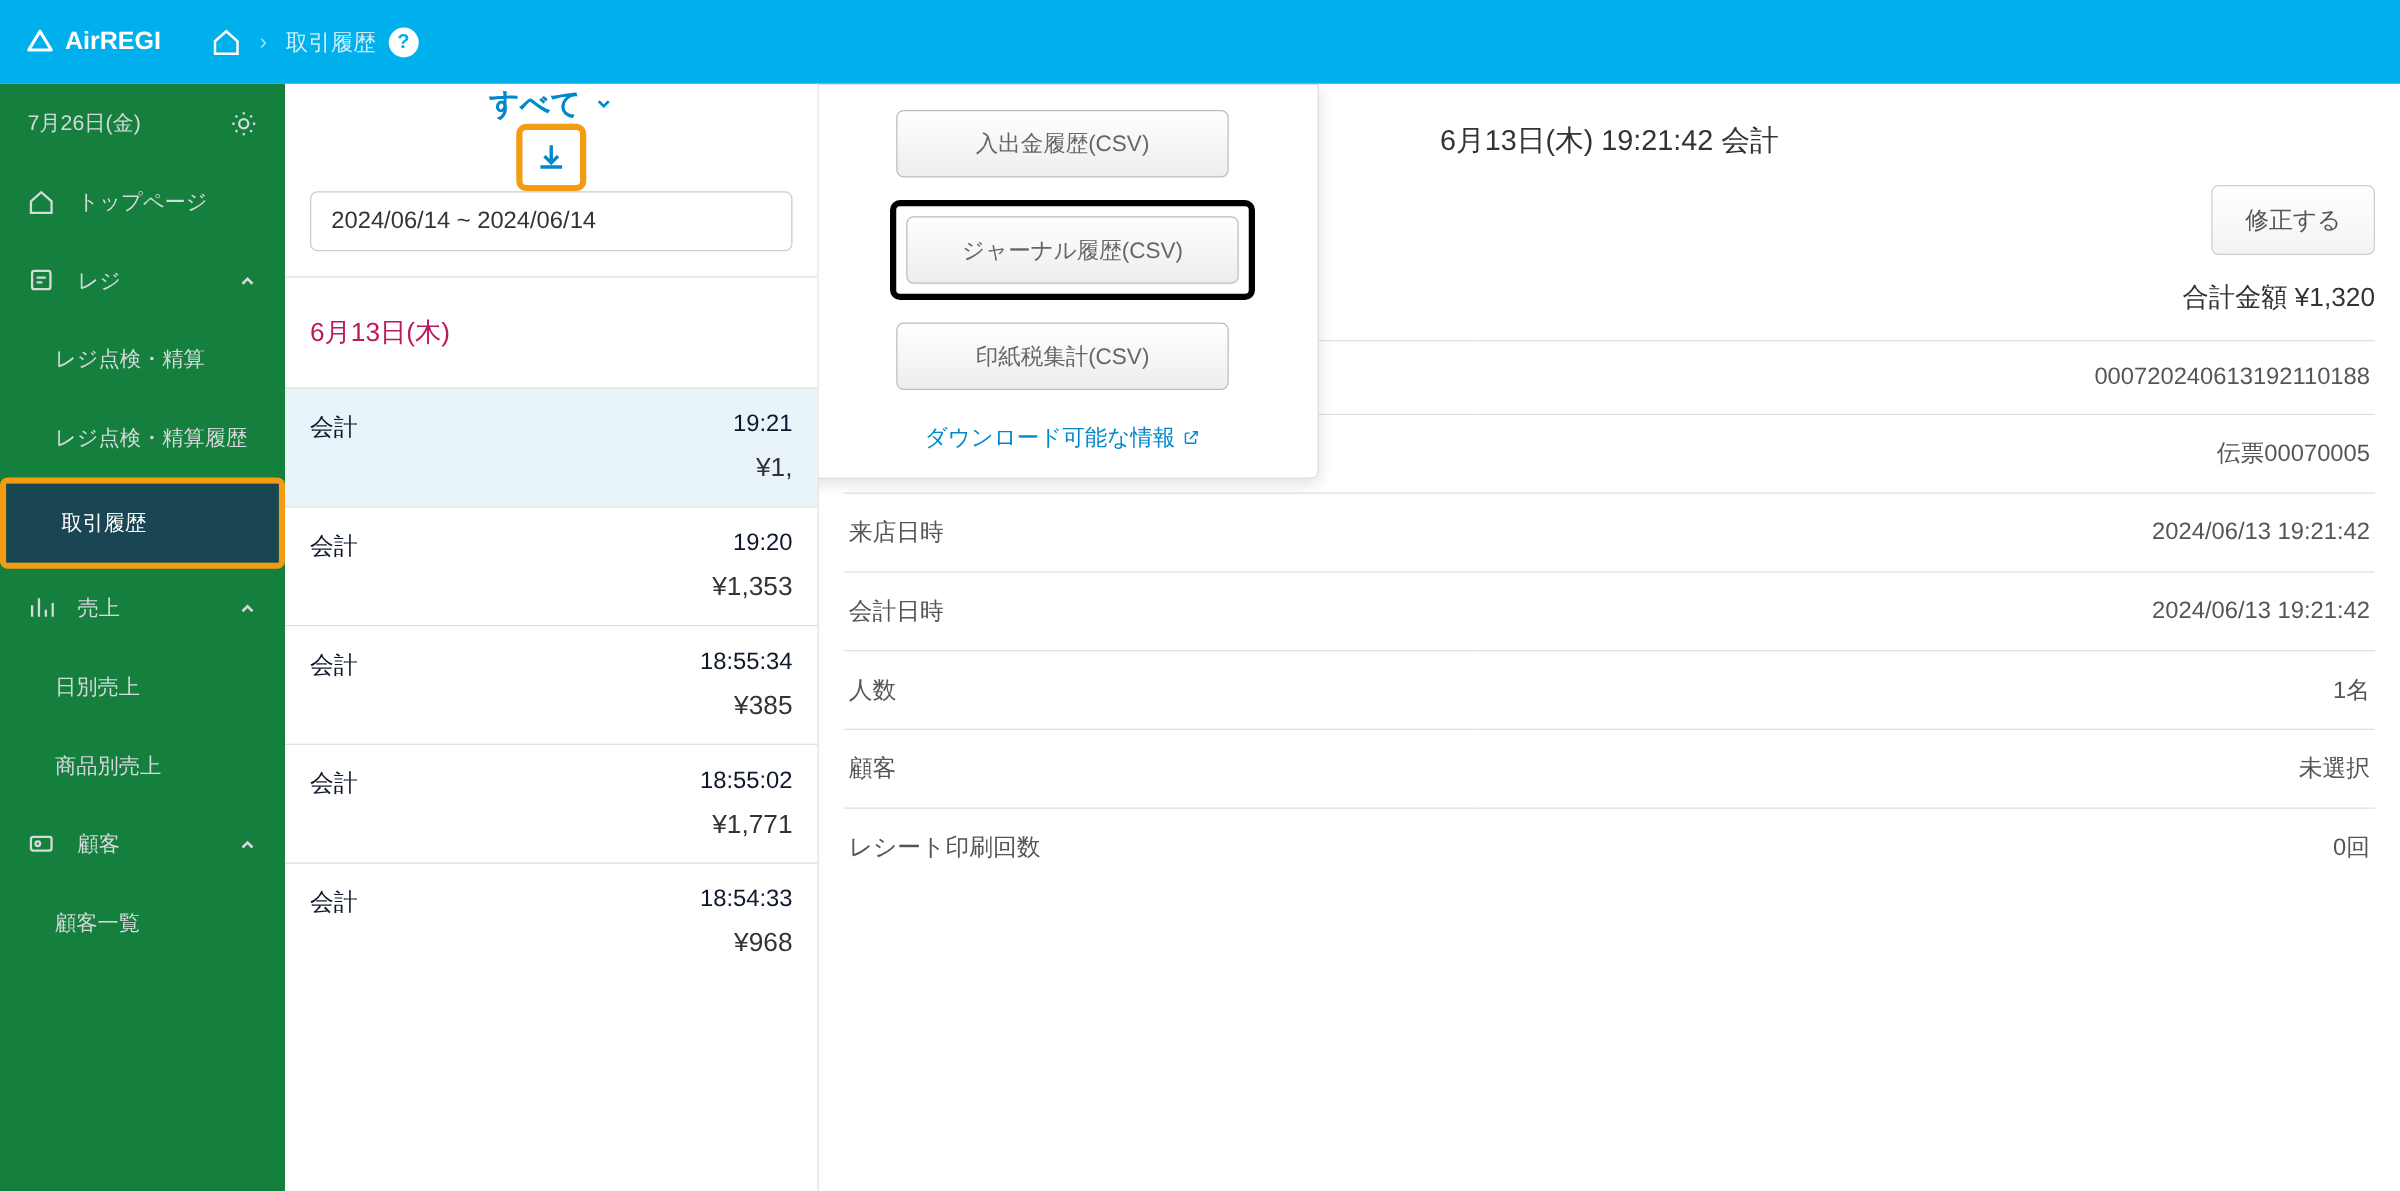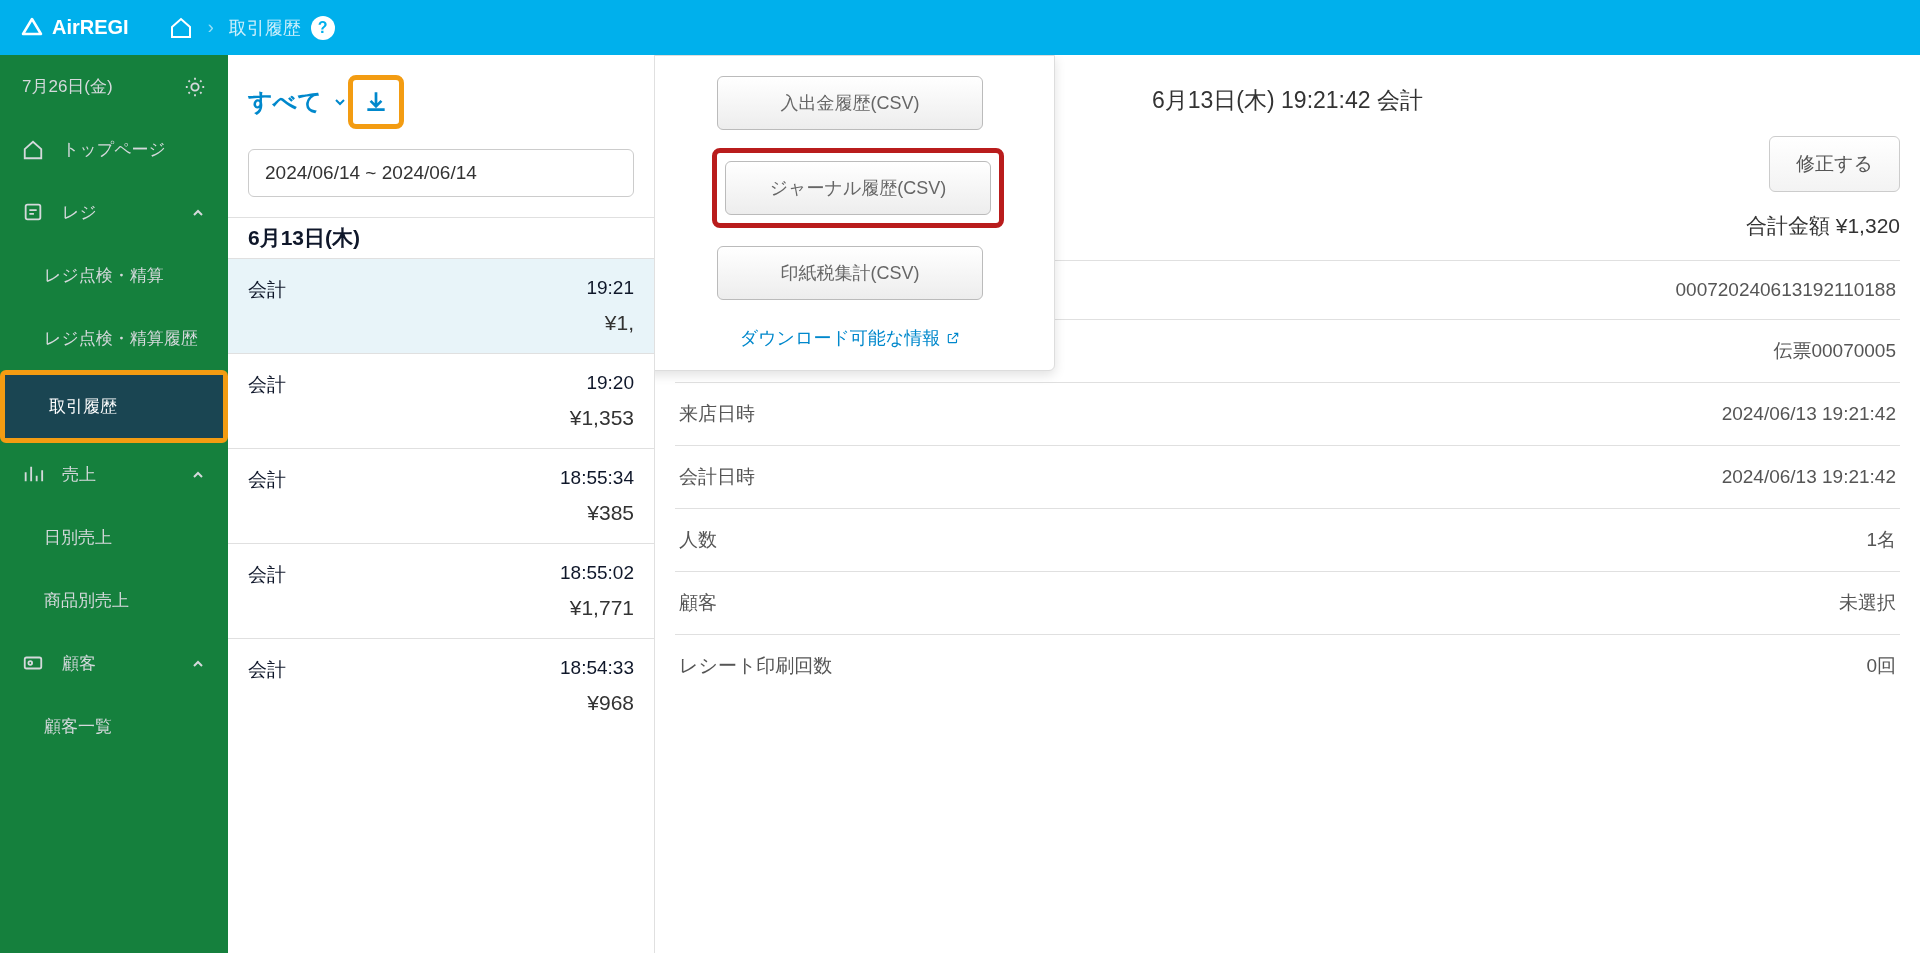--- a/index.html
+++ b/index.html
@@ -1,20 +1,20 @@
 <!DOCTYPE html>
 <html><head>
   <meta charset="utf-8">
   <style>
     * { margin: 0; padding: 0; box-sizing: border-box; }
     body { font-family: -apple-system, BlinkMacSystemFont, "Segoe UI", "Hiragino Sans", sans-serif; background: #fff; overflow: hidden; }
     
     .top-header {
       background: #00b0ec;
-      height: 55px;
+      height: 67px;
       display: flex;
       align-items: center;
       padding: 0 20px;
       color: white;
     }
     .logo { display: flex; align-items: center; gap: 8px; font-size: 20px; font-weight: 600; }
     .logo-icon { width: 24px; height: 24px; }
     .home-icon-wrap { margin-left: 40px; display: flex; align-items: center; }
     .breadcrumb-sep { margin: 0 15px; color: rgba(255,255,255,0.6); font-size: 18px; }
     .breadcrumb-text { font-size: 18px; color: rgba(255,255,255,0.8); margin-right: 10px; }
@@ -65,24 +65,24 @@
     }
     .chevron-up { transform: rotate(180deg); }
     
     .middle-panel {
       width: 427px;
       border-right: 1px solid #e0e0e0;
       display: flex;
       flex-direction: column;
     }
     .mid-header {
-      padding: 20px;
-      display: flex;
-      justify-content: flex-start;
-      align-items: center;
+      display: flex;
+      justify-content: flex-end;
+      align-items: center;
+      flex-direction: column;
     }
     .filter-dropdown {
       color: #0088cc;
       font-size: 24px;
       font-weight: 600;
       display: flex;
       align-items: center;
       gap: 10px;
       cursor: pointer;
     }
@@ -98,24 +98,24 @@
     }
     .date-input-box {
       margin: 0 20px 20px;
       padding: 12px 16px;
       border: 1px solid #ccc;
       border-radius: 6px;
       font-size: 19px;
       color: #333;
     }
     .date-header {
-      padding: 6px 20px;
-      color: #0f172a;
+      padding: 30px 20px;
+      color: #be185d;
       font-size: 21px;
-      font-weight: 700;
+      font-weight: 400;
       border-top: 1px solid #e0e0e0;
     }
     .txn-row {
       padding: 18px 20px;
       border-top: 1px solid #e0e0e0;
       display: flex;
       flex-direction: column;
       gap: 8px;
       cursor: pointer;
     }
@@ -186,21 +186,21 @@
       padding: 14px;
       border: 1px solid #bbb;
       border-radius: 6px;
       background: linear-gradient(#fff, #ededed);
       font-size: 18px;
       color: #666;
       cursor: pointer;
       text-align: center;
     }
     .popup-btn-highlight {
-      border: 5px solid #b91c1c;
+      border: 5px solid #000000;
       border-radius: 8px;
       padding: 8px;
       margin-left: 16px;
     }
     .popup-link {
       color: #0088cc;
       font-size: 18px;
       display: flex;
       align-items: center;
       gap: 6px;

